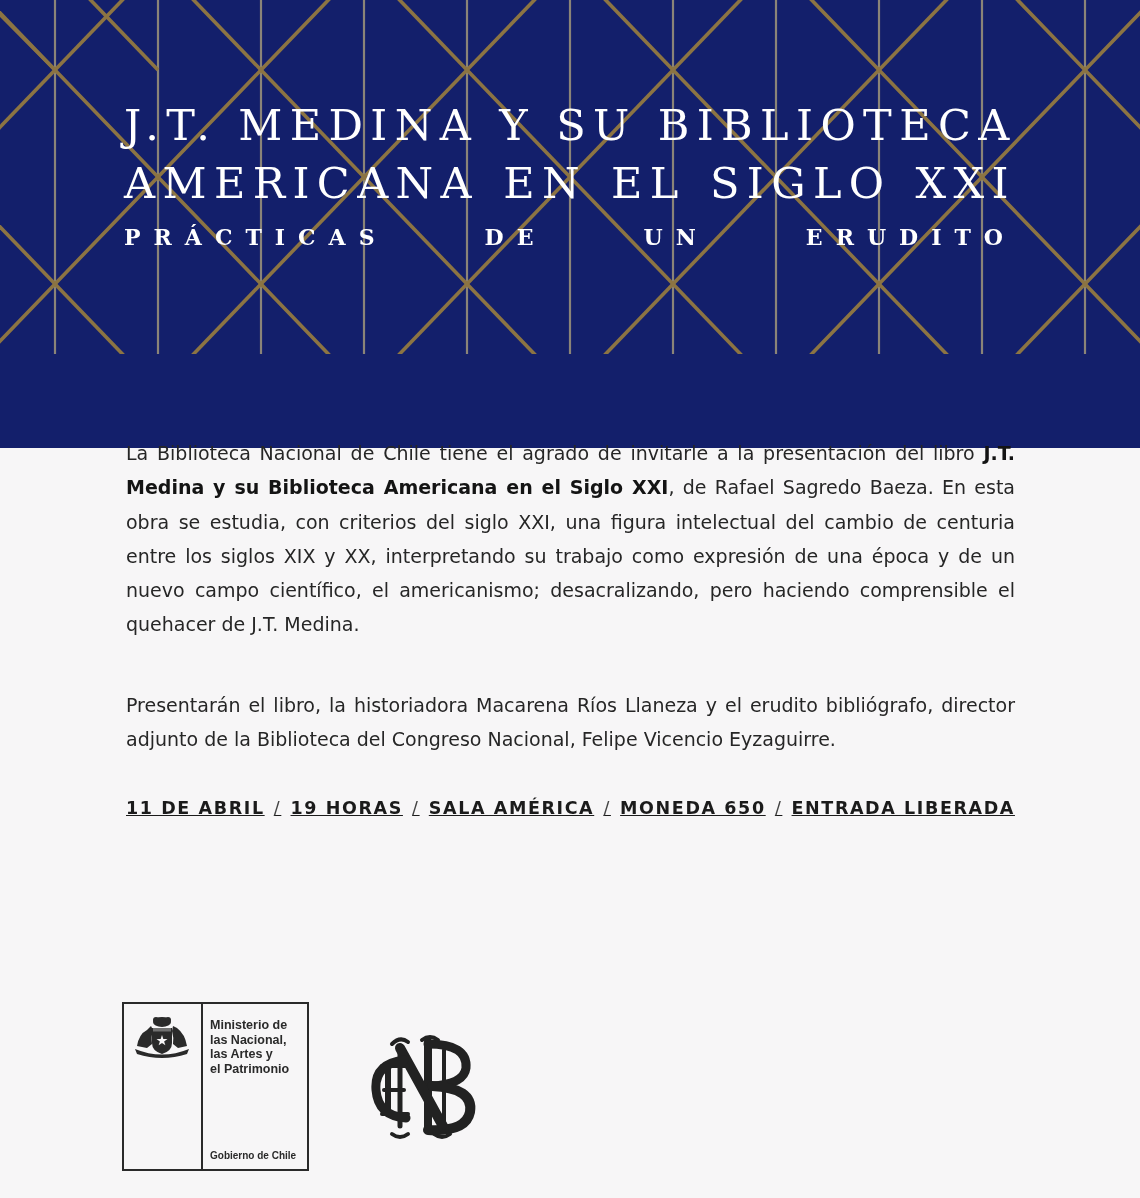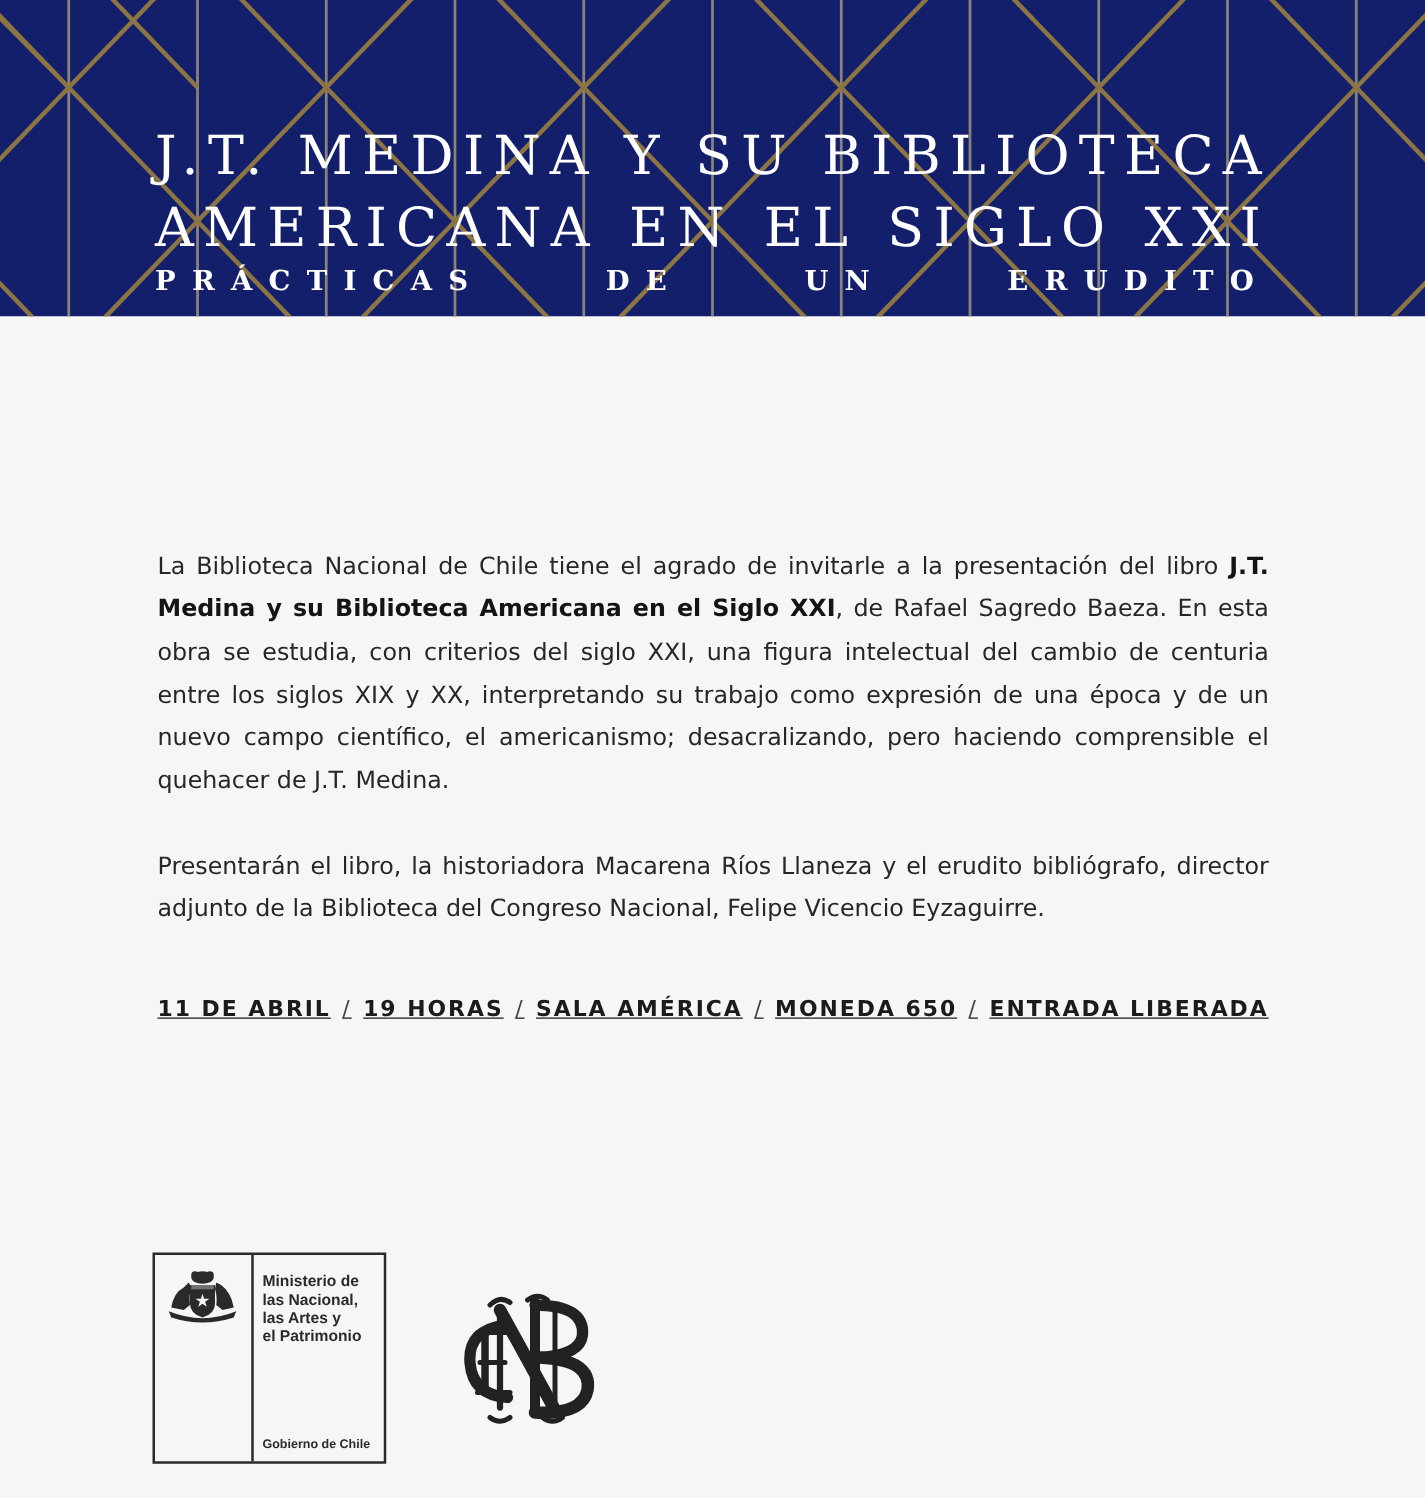--- a/index.html
+++ b/index.html
@@ -12,21 +12,21 @@
       background: #f7f6f7;
       position: relative;
       overflow: hidden;
       font-family: "DejaVu Sans", sans-serif;
       color: #1f1f1f;
     }
     .banner {
       position: absolute;
       left: 0; top: 0;
       width: 1140px;
-      height: 253px;
+      height: 448px;
       background: #131f6b;
       overflow: hidden;
     }
     .banner svg.pattern {
       position: absolute;
       left: 0; top: 0;
     }
     .title-block {
       position: absolute;
       left: 124px;
@@ -40,20 +40,21 @@
       font-size: 43px;
       line-height: 58px;
       letter-spacing: 7.4px;
       white-space: nowrap;
       text-align-last: justify;
       text-align: justify;
       font-weight: normal;
     }
     .subtitle {
       display: block;
+      margin-top: 12px;
       font-size: 22px;
       letter-spacing: 13px;
       font-weight: bold;
       white-space: nowrap;
       text-align: justify;
       text-align-last: justify;
     }
     .body-text {
       position: absolute;
       left: 126px;
@@ -61,21 +62,21 @@
       width: 889px;
       font-size: 19px;
       line-height: 34.3px;
       color: #262626;
       text-align: justify;
     }
     .body-text p {
       margin: 0;
     }
     .body-text p + p {
-      margin-top: 34px;
+      margin-top: 46px;
     }
     .body-text b { font-weight: bold; color: #141414; }
     .event-line {
       position: absolute;
       left: 126px;
       top: 798px;
       width: 889px;
       display: flex;
       justify-content: space-between;
       align-items: center;

